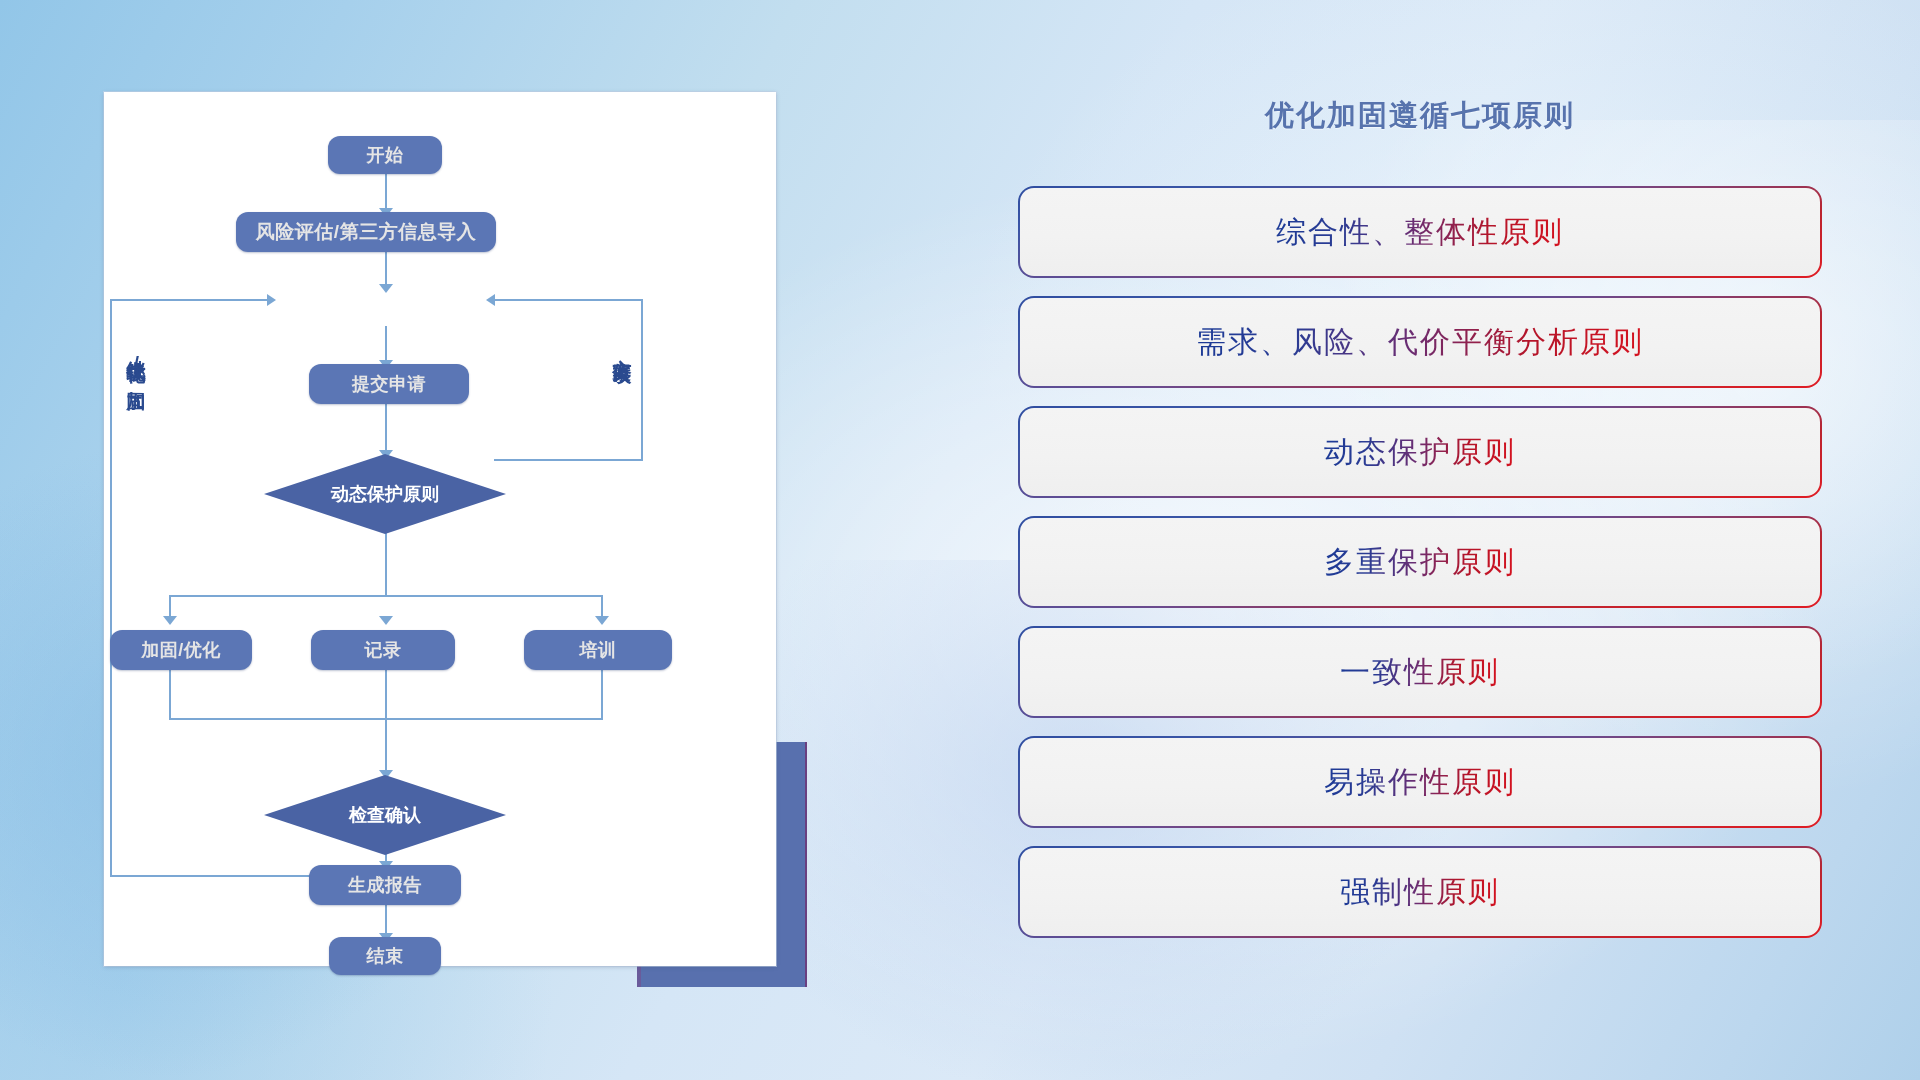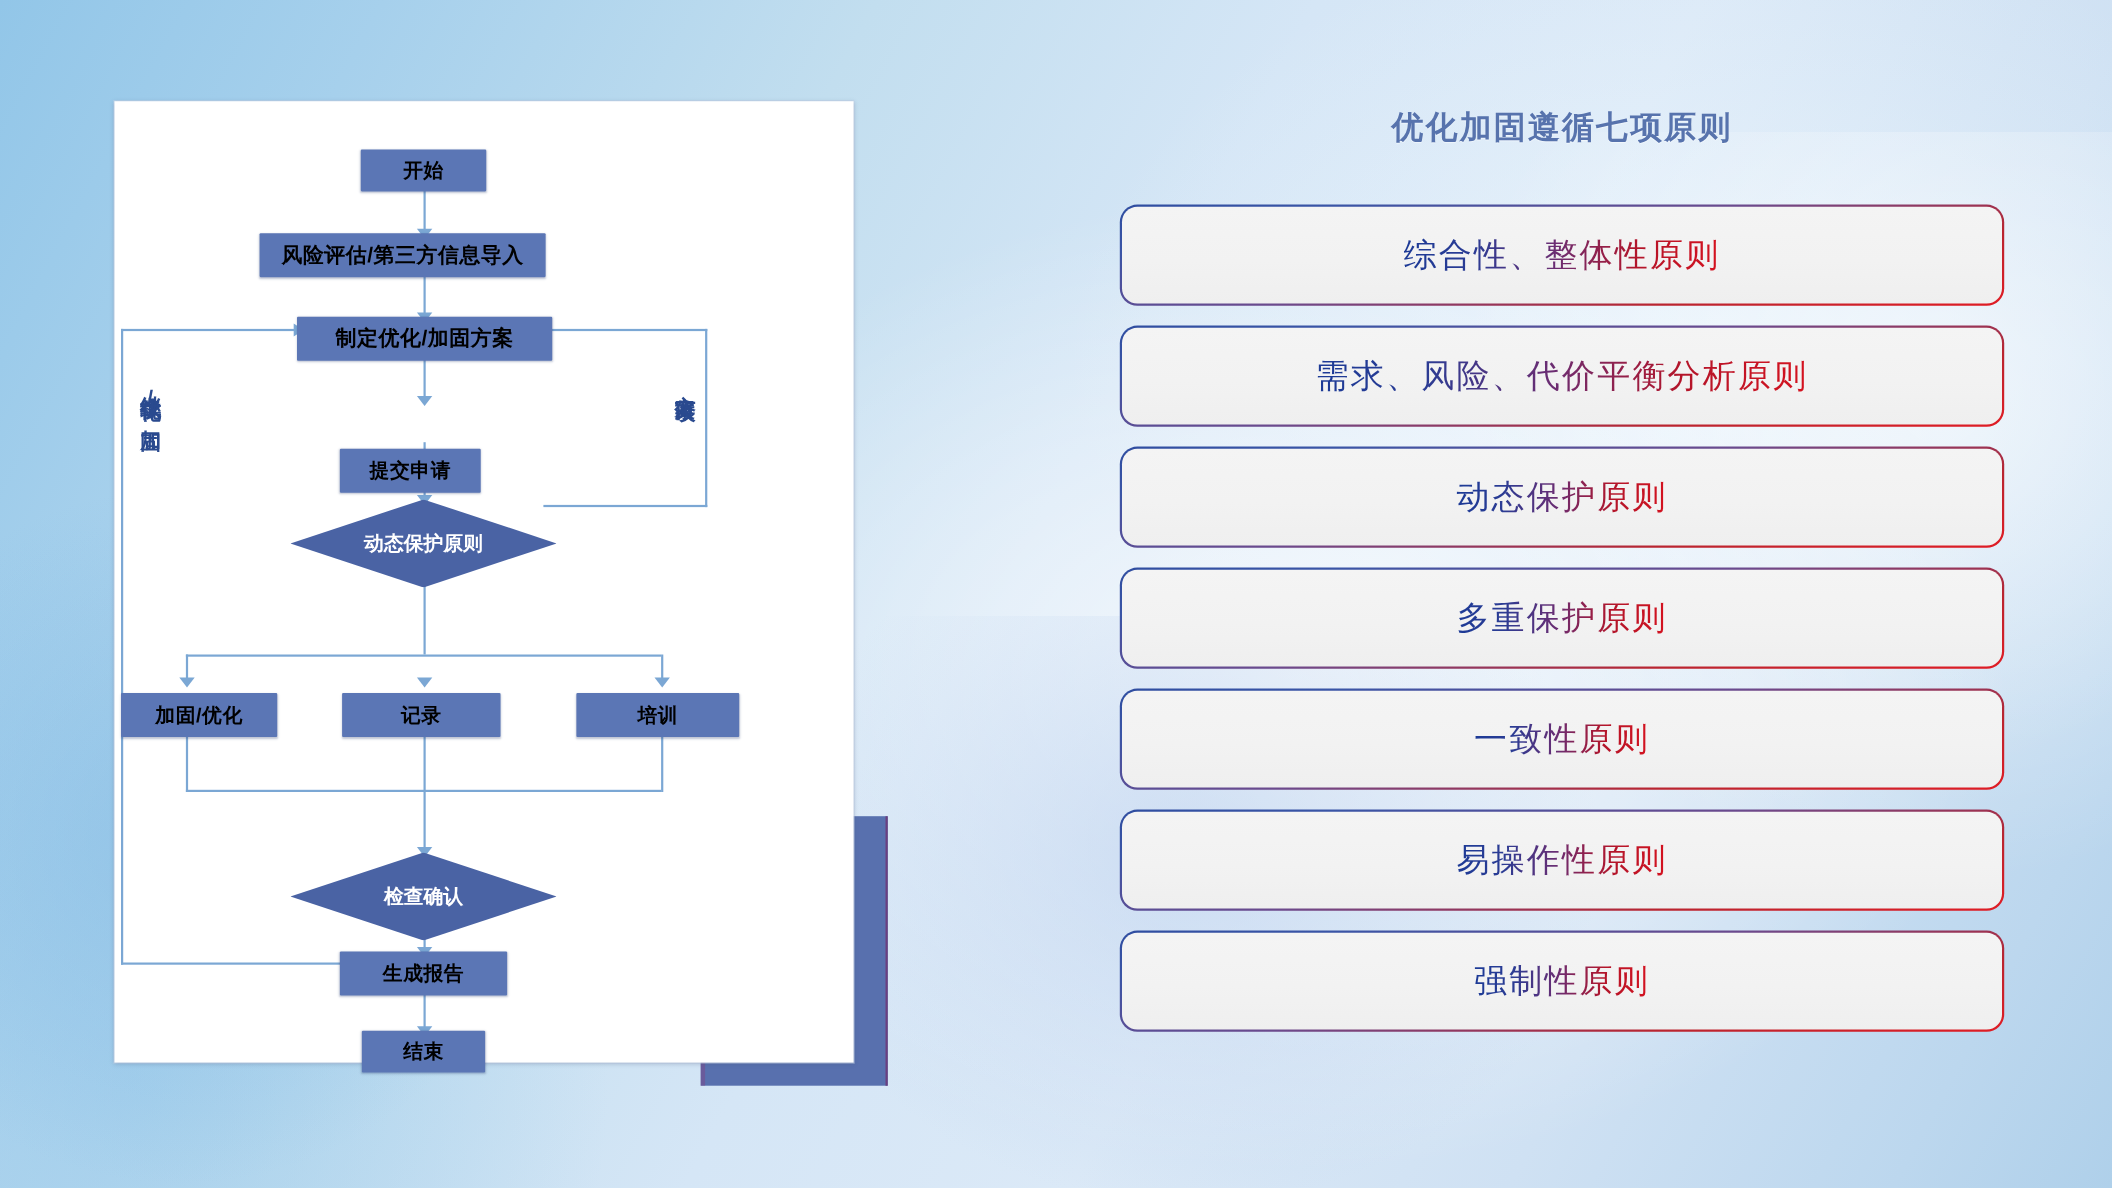--- a/index.html
+++ b/index.html
@@ -57,24 +57,24 @@
     background: #ffffff;
     box-shadow: 0 1px 4px rgba(60,80,120,0.28), 0 0 0 1px rgba(200,215,235,0.6);
   }
 
   
   #flow-canvas { position: absolute; inset: 0; }
 
   .node {
     position: absolute;
     background: #5b76b5;
-    color: #000000;
+    color: #e5e5e5;
     font-weight: bold;
     display: flex; align-items: center; justify-content: center;
-    border-radius: 1px;
+    border-radius: 12px;
     letter-spacing: .5px;
     box-shadow: 0 1px 2px rgba(40,60,110,0.30);
     text-align: center;
     white-space: nowrap;
   }
   .node.small { font-size: 18px; }
   .node.med   { font-size: 19px; }
 
   .diamond {
     position: absolute;
@@ -213,25 +213,22 @@
       <div class="arrow-d" style="left:275px; top:841px;"></div>
 
       <div class="node small" style="left:224px; top:44px;  width:114px; height:38px;">
         <span>开始</span>
       </div>
 
       <div class="node med" style="left:132px; top:120px; width:260px; height:40px;">
         <span>风险评估/第三方信息导入</span>
       </div>
 
-      <div class="node med" style="left:166px; top:196px; width:232px; height:40px;">
-        <span>制定优化/加固方案</span>
-      </div>
-
-      <div class="node small" style="left:205px; top:272px; width:128px; height:40px;margin-top:44px;">
+
+      <div class="node small" style="left:205px; top:272px; width:160px; height:40px;">
         <span>提交申请</span>
       </div>
 
       <div class="diamond" style="left:160px; top:362px; width:242px; height:80px;">
         <span>动态保护原则</span>
       </div>
 
       <div class="node small" style="left:6px;   top:538px; width:142px; height:40px;text-align:right;">
         <span>加固/优化</span>
       </div>

